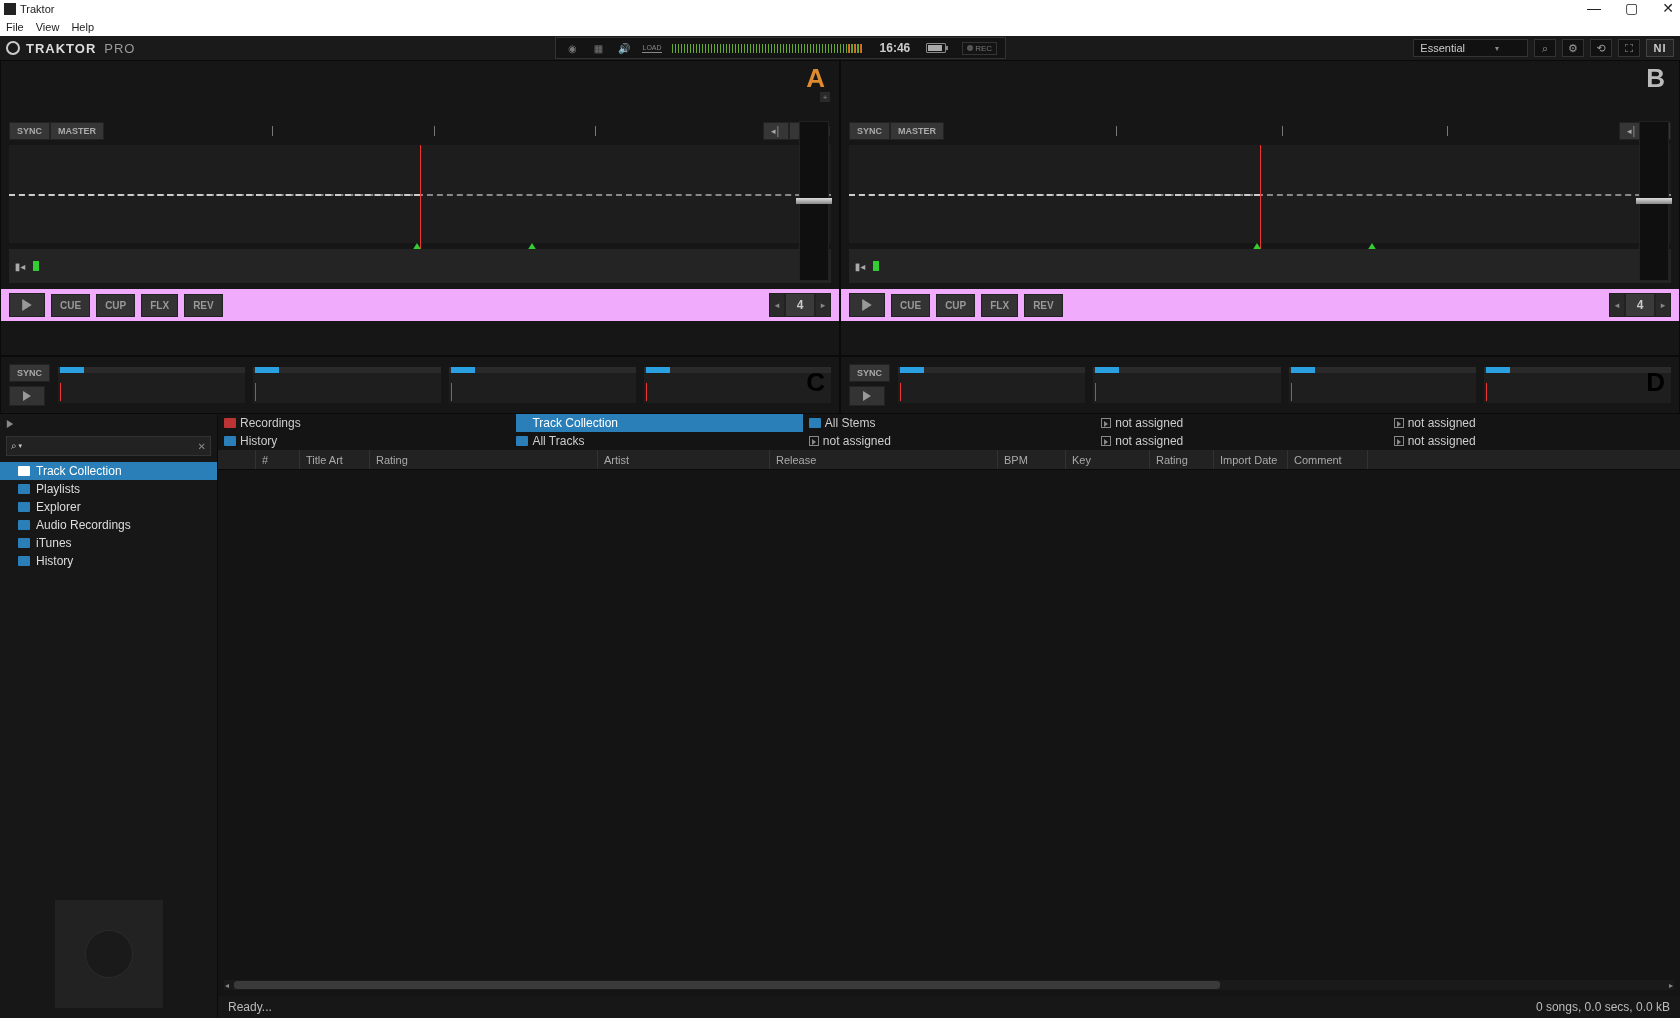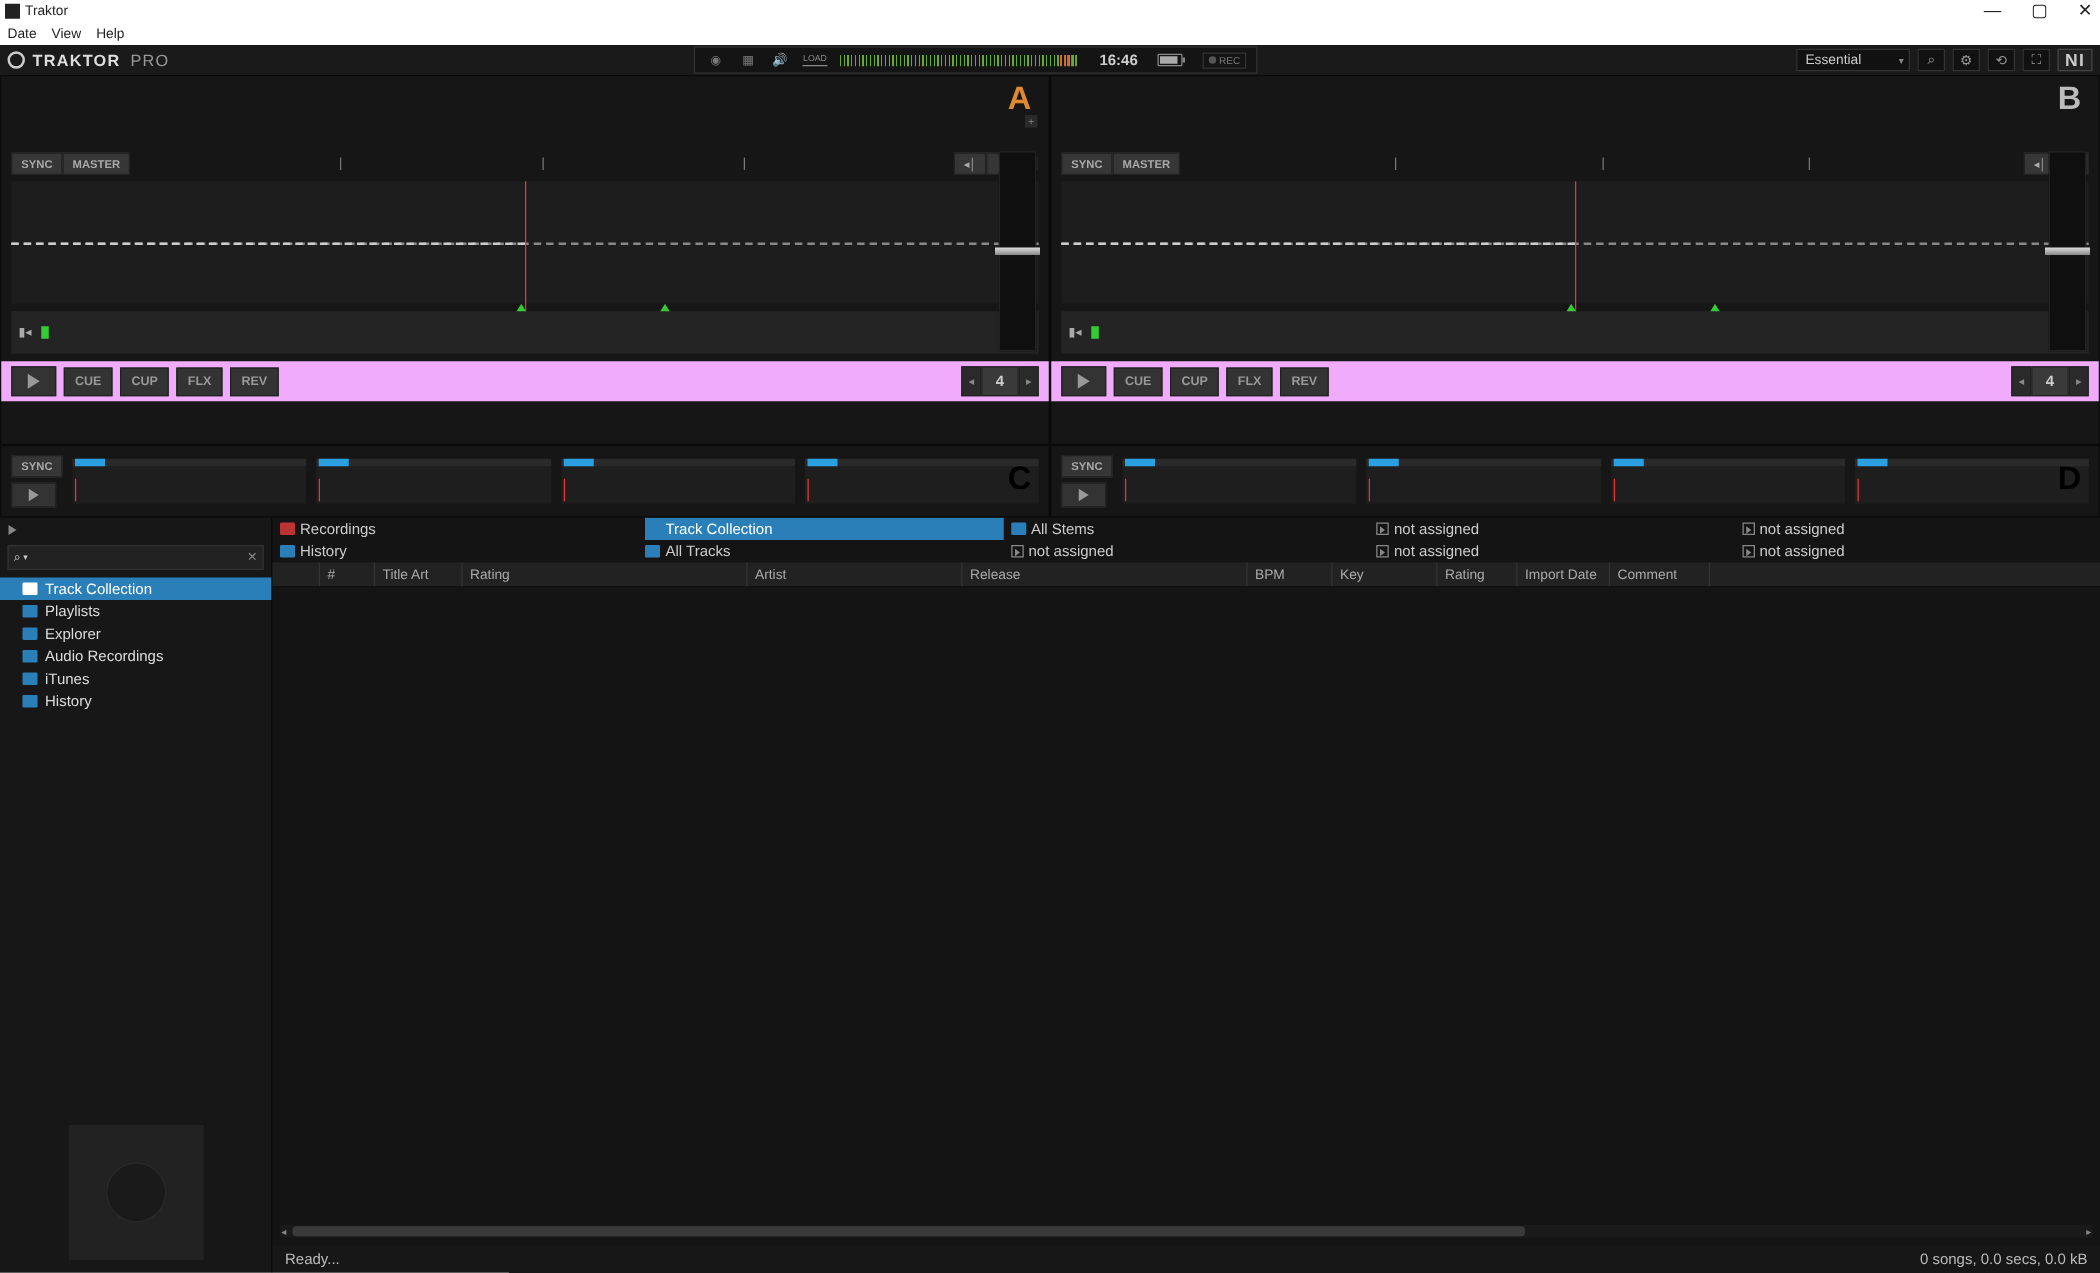--- a/index.html
+++ b/index.html
@@ -22,24 +22,24 @@
 .load-label { font-size: 7px; color: #888; border-bottom: 1px solid #888; line-height: 8px; }
 .cpu-meter { width: 190px; height: 9px; background: repeating-linear-gradient(90deg, #6a3 0 1px, transparent 1px 3px); position: relative; }
 .cpu-meter::after { content: ""; position: absolute; right: 0; top: 0; width: 14px; height: 100%; background: repeating-linear-gradient(90deg, #c62 0 1px, transparent 1px 3px); }
 .clock { color: #ccc; font-size: 12px; font-weight: bold; margin-left: 8px; }
 .battery { width: 20px; height: 10px; border: 1px solid #888; border-radius: 1px; position: relative; margin-left: 6px; }
 .battery::before { content: ""; position: absolute; left: 1px; top: 1px; width: 14px; height: 6px; background: #aaa; }
 .battery::after { content: ""; position: absolute; right: -3px; top: 2px; width: 2px; height: 4px; background: #888; }
 .rec { font-size: 8px; color: #777; border: 1px solid #333; padding: 1px 4px; margin-left: 6px; display: flex; align-items: center; gap: 2px; }
 .rec::before { content: ""; width: 6px; height: 6px; border-radius: 50%; background: #555; }
 .topbar-right { margin-left: auto; display: flex; align-items: center; gap: 6px; }
-.layout-select { background: #111; border: 1px solid #333; color: #ccc; font-size: 11px; padding: 2px 4px 2px 6px; height: 18px; display: flex; align-items: center; gap: 30px; }
+.layout-select { background: #111; border: 1px solid #333; color: #ccc; font-size: 11px; padding: 2px 28px 2px 6px; height: 18px; display: flex; align-items: center; gap: 30px; }
 .layout-select .chev { font-size: 8px; color: #888; }
 .sq-btn { width: 22px; height: 18px; border: 1px solid #333; background: #111; display: flex; align-items: center; justify-content: center; color: #999; font-size: 11px; }
-.ni-logo { width: 28px; height: 18px; border: 1px solid #444; background: #222; color: #ccc; font-size: 14px; font-weight: bold; display: flex; align-items: center; justify-content: center; letter-spacing: 1px; }
+.ni-logo { width: 28px; height: 18px; border: 1px solid #444; background: #222; color: #ccc; font-size: 11px; font-weight: bold; display: flex; align-items: center; justify-content: center; letter-spacing: 1px; }
 
 
 .decks { display: flex; height: 296px; }
 .deck { flex: 1; background: #161616; display: flex; flex-direction: column; position: relative; border: 1px solid #0a0a0a; }
 .deck-letter { position: absolute; right: 14px; top: 2px; font-size: 26px; font-weight: bold; }
 .deck-a .deck-letter { color: #e08a2f; }
 .deck-b .deck-letter, .deck-c .deck-letter, .deck-d .deck-letter { color: #bbb; }
 
 .deck-header { height: 36px; }
 .deck-row1 { height: 20px; display: flex; align-items: center; padding: 0 8px; margin-top: 24px; }
@@ -128,21 +128,21 @@
 <div class="titlebar">
   <div class="app-icon"></div>
   <span>Traktor</span>
   <div class="win-controls">
     <span>—</span>
     <span>▢</span>
     <span>✕</span>
   </div>
 </div>
 <div class="menubar">
-  <span>Date</span>
+  <span>File</span>
   <span>View</span>
   <span>Help</span>
 </div>
 
 <div class="app">
 
   <div class="topbar">
     <div class="logo">
       <span class="ring"></span>
       <span>TRAKTOR</span>

